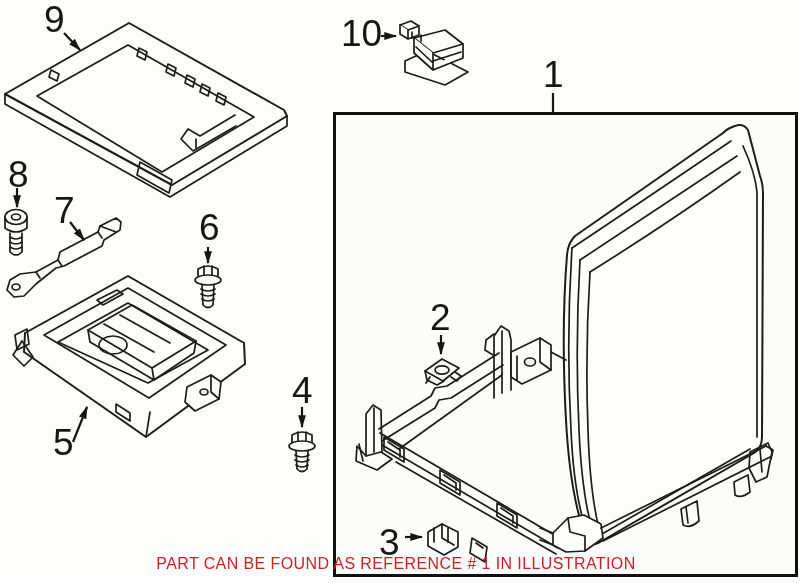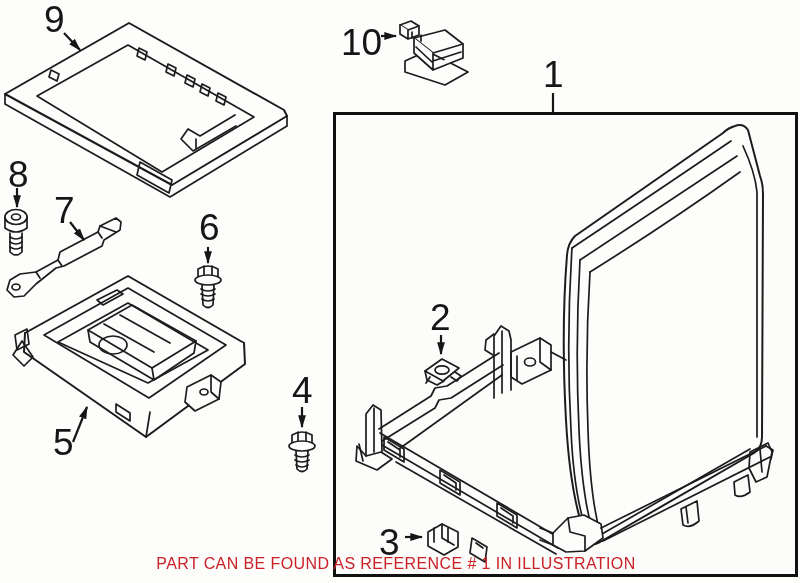--- a/index.html
+++ b/index.html
@@ -200,20 +200,20 @@
     <line x1="553" y1="93" x2="553" y2="112"></line>
   </g>
 </svg>
 
 <div class="callout-label" style="left:44px;top:1px">9</div>
 <div class="callout-label" style="left:8px;top:156px">8</div>
 <div class="callout-label" style="left:54px;top:192px">7</div>
 <div class="callout-label" style="left:199px;top:209px">6</div>
 <div class="callout-label" style="left:53px;top:424px">5</div>
 <div class="callout-label" style="left:292px;top:372px">4</div>
-<div class="callout-label" style="left:341px;top:24px">10</div>
+<div class="callout-label" style="left:341px;top:15px">10</div>
 <div class="callout-label" style="left:543px;top:56px">1</div>
 <div class="callout-label" style="left:430px;top:299px">2</div>
 <div class="callout-label" style="left:379px;top:524px">3</div>
 
 <div class="footer-note">PART CAN BE FOUND AS REFERENCE # 1 IN ILLUSTRATION</div>
 
 </div>
 
 </body></html>

